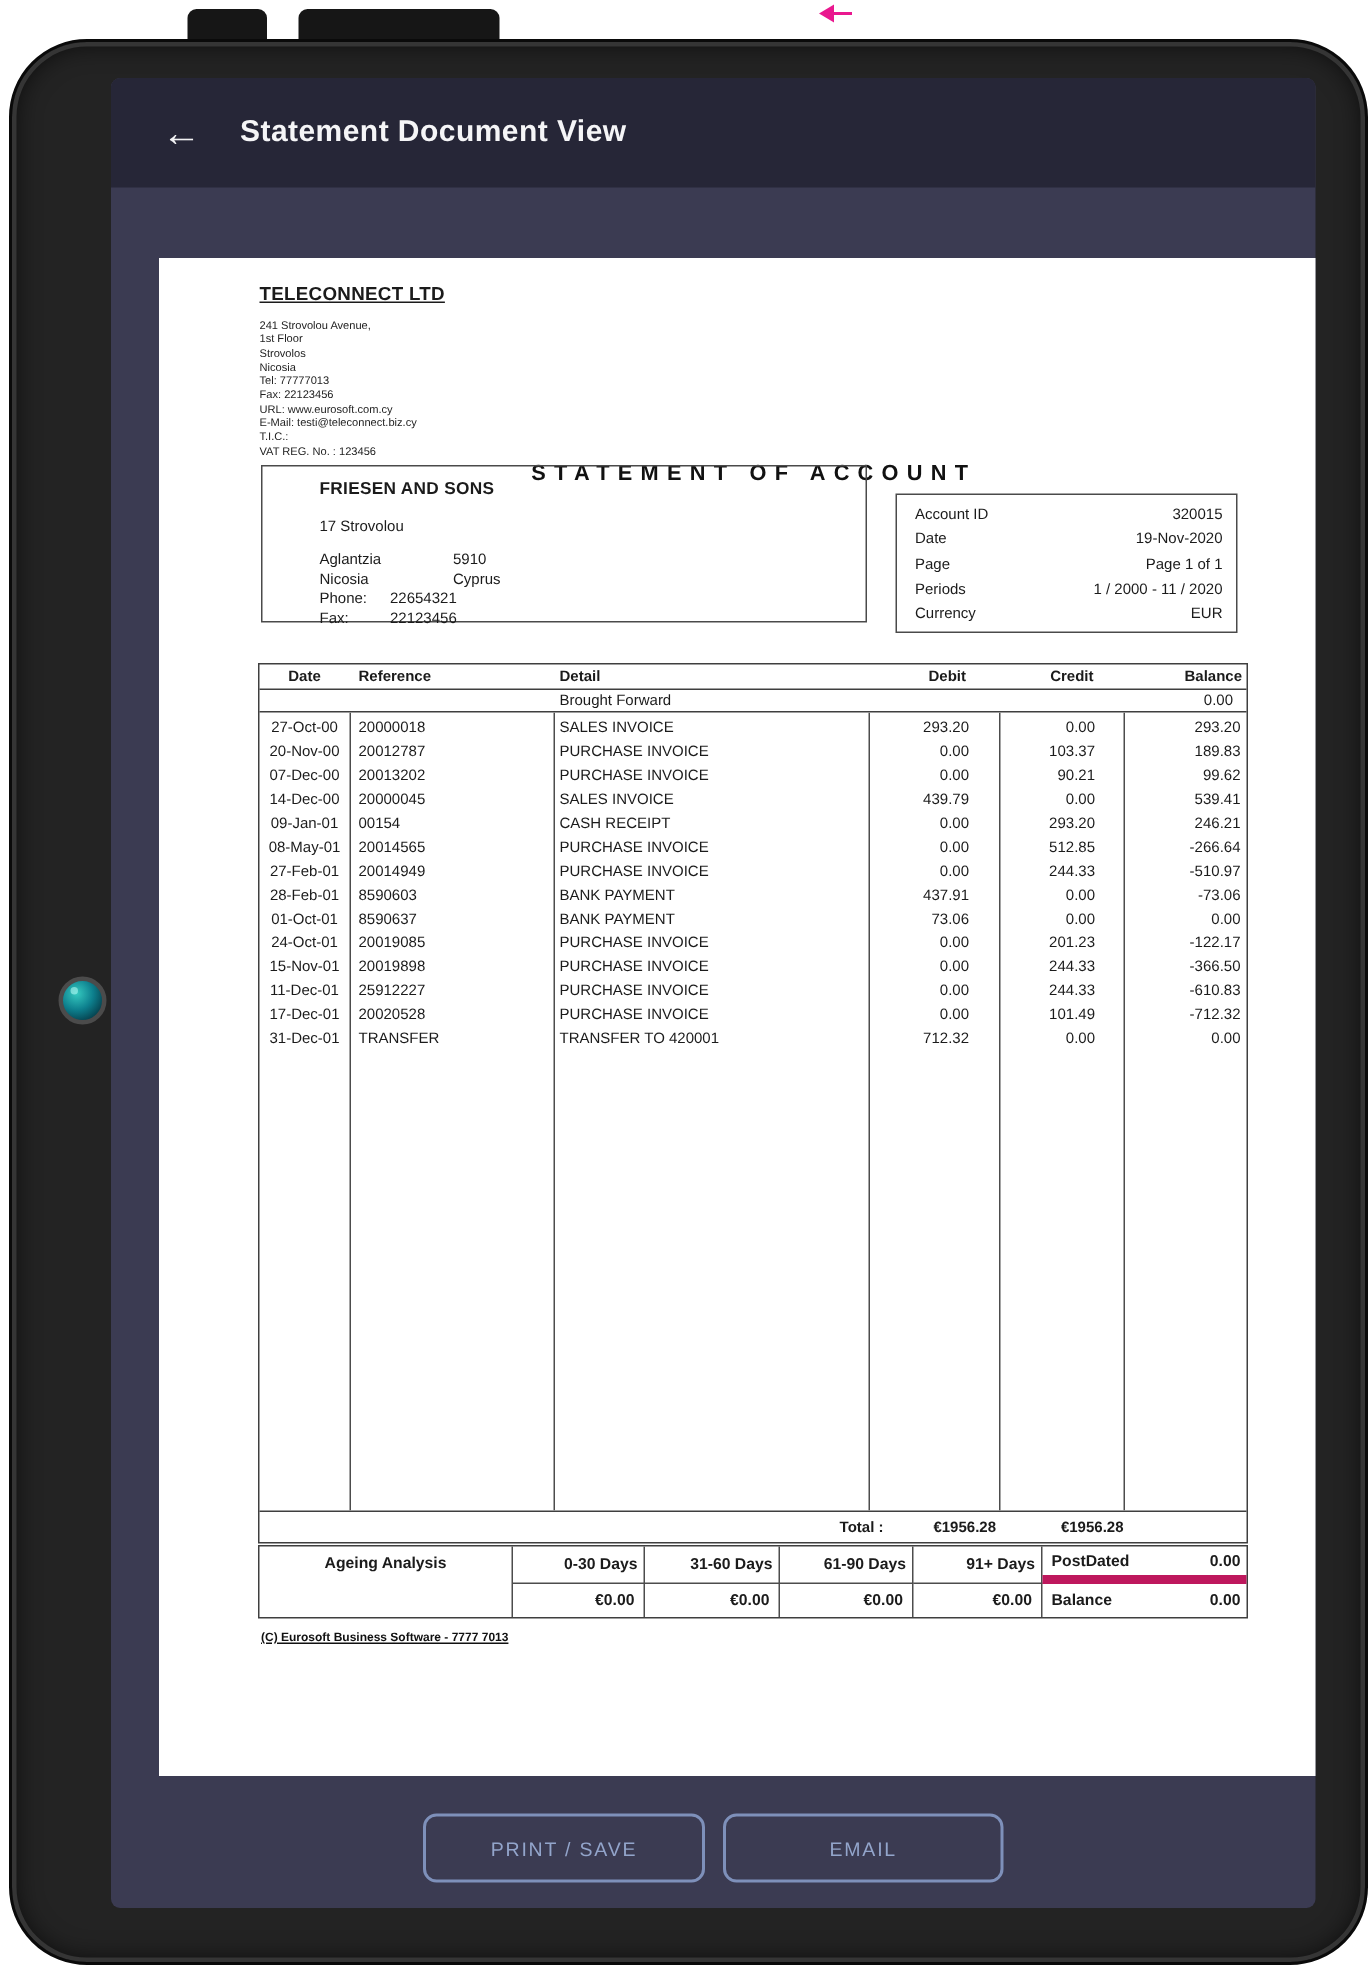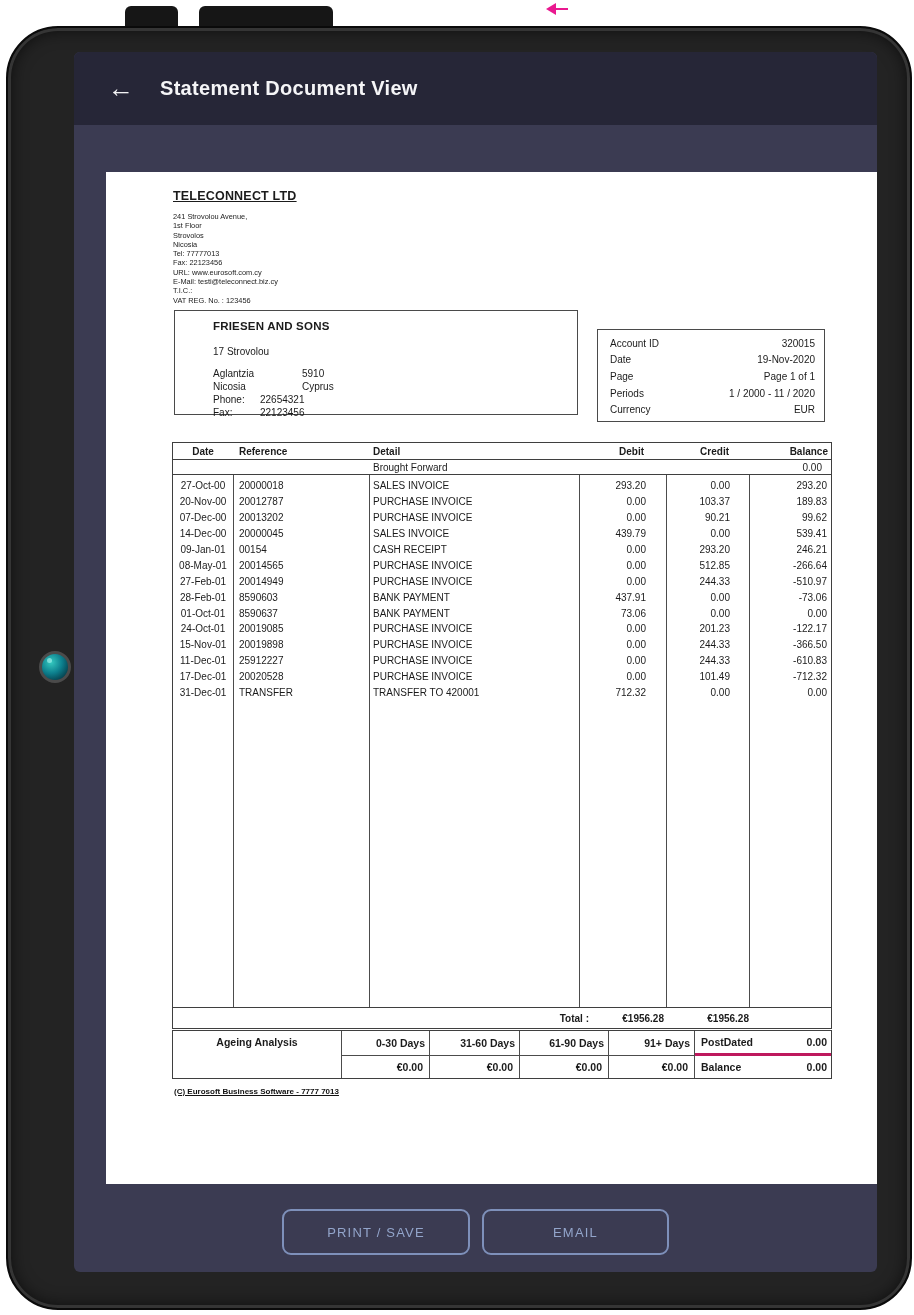--- a/index.html
+++ b/index.html
@@ -76,21 +76,21 @@
   .total-row .c3{padding-right:2px;} .total-row .c4{padding-right:0;}
 
   
   .ageing{position:absolute;left:66px;top:858px;width:660px;border:1px solid #3f3f3f;
           display:grid;grid-template-columns:169px 88px 90px 89px 86px 136px;grid-template-rows:25px 22px;
           font-size:10.5px;font-weight:700;align-items:center;}
   .ag-label{grid-column:1;grid-row:1/3;align-self:start;padding-top:5px;text-align:center;border-right:1px solid #4c4c4c;height:100%;}
   .ag-h{grid-row:1;text-align:right;padding-right:4px;border-right:1px solid #4c4c4c;border-bottom:1px solid #4c4c4c;height:100%;display:flex;align-items:center;justify-content:flex-end;}
   .ag-v{grid-row:2;text-align:right;padding-right:6px;border-right:1px solid #4c4c4c;height:100%;display:flex;align-items:center;justify-content:flex-end;}
   .ag-side{display:flex;justify-content:space-between;align-items:center;height:100%;padding:0 4px 0 6px;}
-  .ag-pd{grid-column:6;grid-row:1;border-bottom:3px solid #be185d;}
+  .ag-pd{grid-column:6;grid-row:1;border-bottom:6px solid #be185d;}
   .ag-bal{grid-column:6;grid-row:2;}
 
   .doc-footer{position:absolute;left:68px;top:915px;font-size:8px;font-weight:700;
               text-decoration:underline;color:#111;}
 
   
   .actions{position:absolute;left:0;top:1157px;width:100%;height:46px;}
   .actions button{position:absolute;height:46px;background:transparent;border:2px solid #7e90ba;
                   border-radius:9px;color:#93a5cb;font-family:"Liberation Sans",sans-serif;
                   font-size:13px;letter-spacing:1.2px;cursor:pointer;}
@@ -127,20 +127,21 @@
               <div class="addr-line">Nicosia</div>
               <div class="addr-line">Tel: 77777013</div>
               <div class="addr-line">Fax: 22123456</div>
               <div class="addr-line">URL: www.eurosoft.com.cy</div>
               <div class="addr-line">E-Mail: testi@teleconnect.biz.cy</div>
               <div class="addr-line">T.I.C.:</div>
               <div class="addr-line">VAT REG. No. : 123456</div>
             </div>
         </div>
 
+        <div class="doc-title">STATEMENT OF ACCOUNT</div>
 
         <div class="cust-box">
           <div class="cust-name">FRIESEN AND SONS</div>
           <div class="cust-addr1">17 Strovolou</div>
           <div class="cust-lines">
             <div>
 
                 <div><span class="cl-label">Aglantzia</span><span>5910</span></div>
 
                 <div><span class="cl-label">Nicosia</span><span>Cyprus</span></div>

